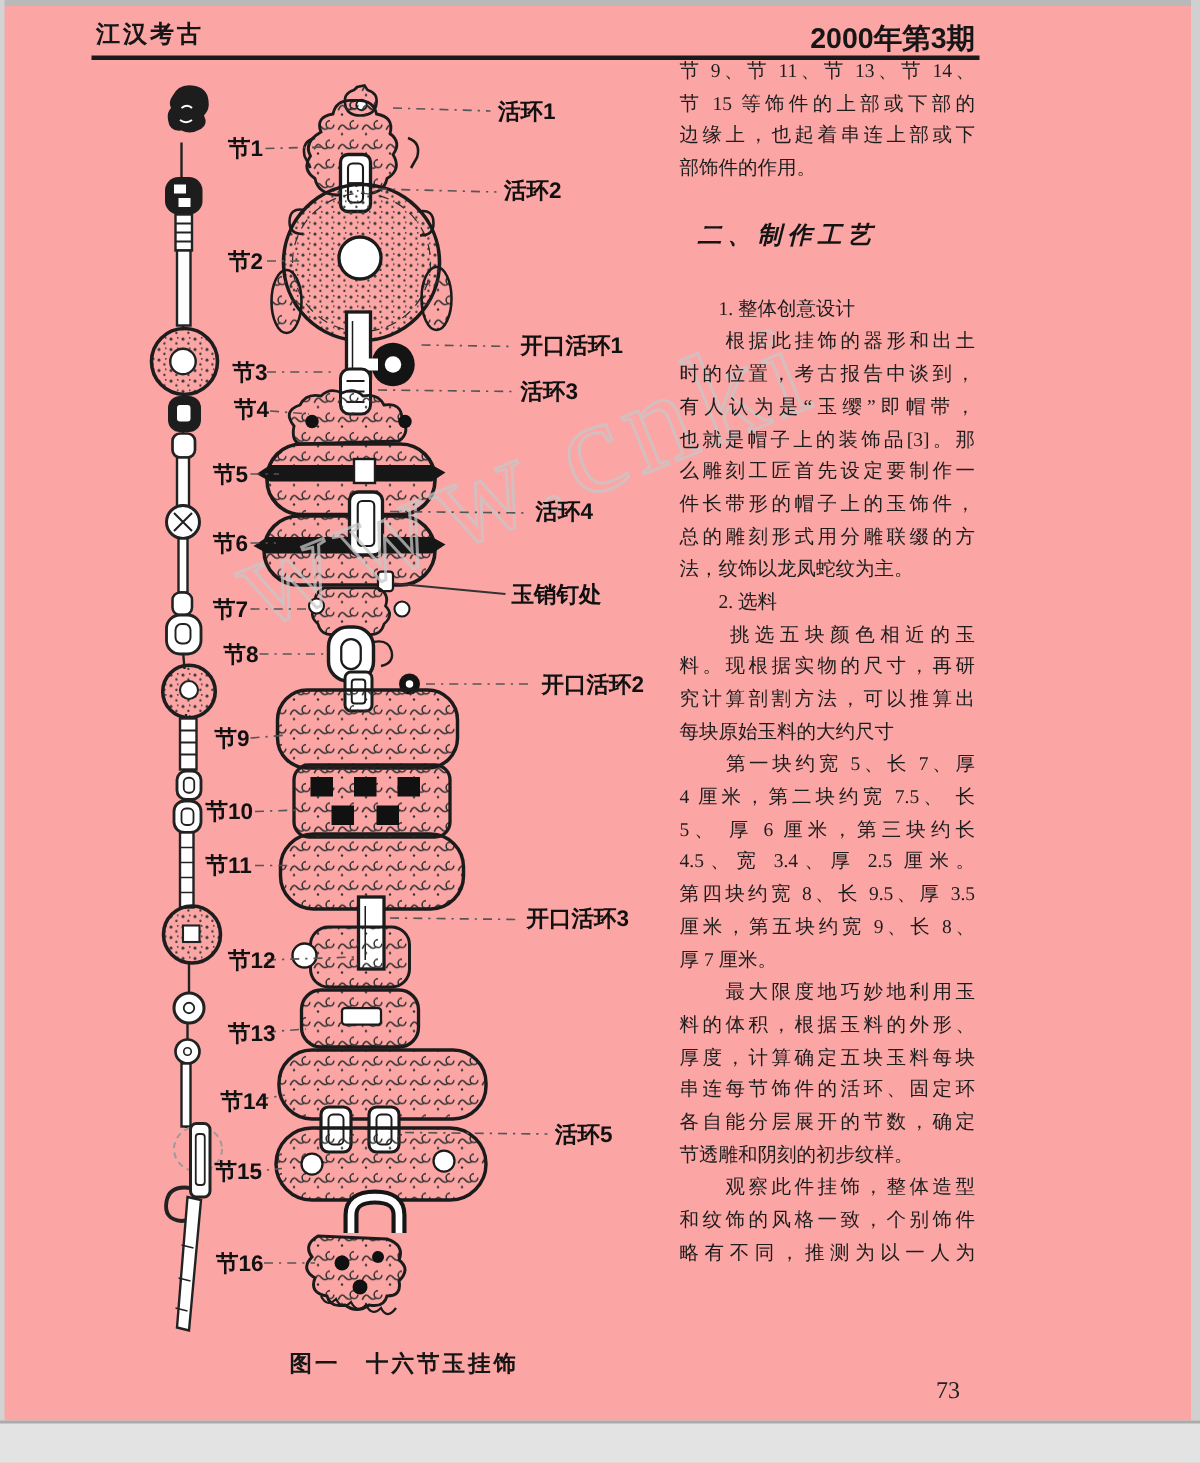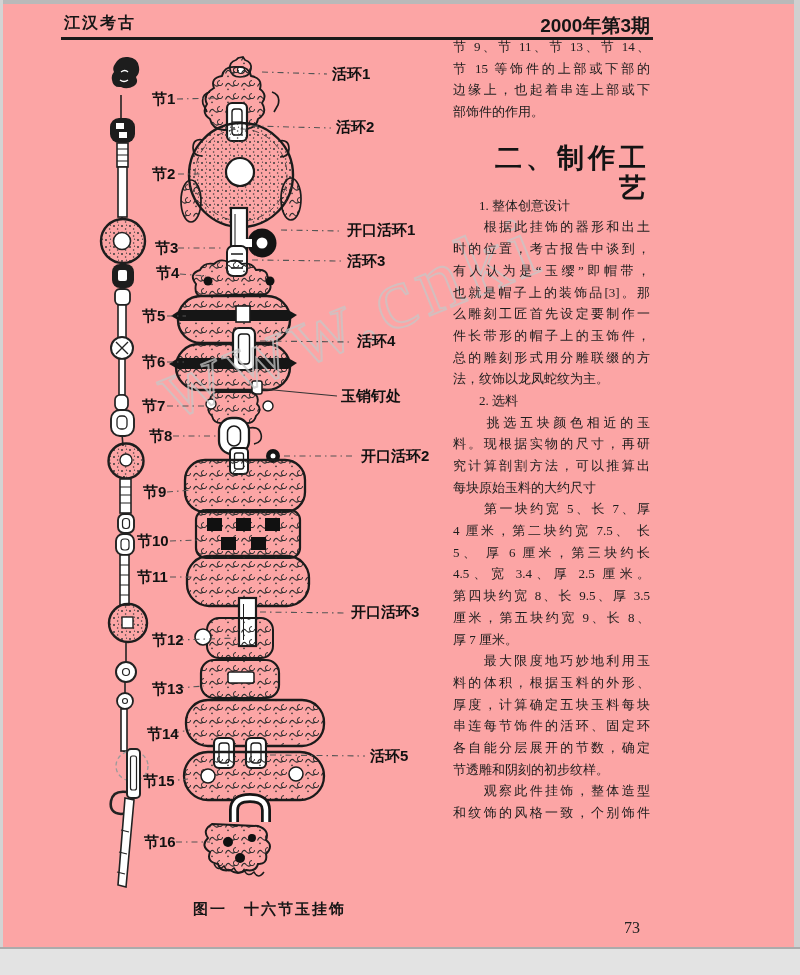--- a/index.html
+++ b/index.html
@@ -13,23 +13,23 @@
   .edge-bottom{position:absolute;left:0;top:947px;width:800px;height:28px;background:#e3e3e3;border-top:2px solid #ababab;}
   
   .hdr-journal{position:absolute;left:64px;top:13px;font-size:16px;font-weight:bold;color:#161616;letter-spacing:2px;}
   .hdr-issue{position:absolute;left:530px;top:13px;width:120px;text-align:right;font-size:19px;font-weight:bold;color:#161616;}
   .hdr-rule{position:absolute;left:61px;top:37px;width:592px;height:3px;background:#1a1a1a;}
   
   .col{position:absolute;left:453px;top:36px;width:197px;color:#1d1d1d;
        font-family:"Liberation Serif", serif;}
   .ln{font-size:13px;line-height:21.7px;height:21.7px;white-space:pre-wrap;}
   .ln.j{text-align:justify;text-align-last:justify;}
-  .sec-head{font-size:27px;font-weight:bold;letter-spacing:4px;text-align:right;
+  .sec-head{font-size:16px;font-weight:bold;letter-spacing:4px;text-align:left;
             padding-left:12px;margin-top:20px;margin-bottom:22px;height:30px;line-height:30px;
-            font-family:"Liberation Sans", sans-serif;color:#141414;}
+            font-family:"Liberation Sans", sans-serif;color:#141414;font-style:italic;}
   
   .fig-caption{position:absolute;left:193px;top:900px;font-size:15px;font-weight:bold;
                letter-spacing:2px;color:#161616;text-align:center;}
   .page-num{position:absolute;left:624px;top:919px;font-size:16px;color:#222;
             font-family:"Liberation Serif", serif;}
   
   svg.fig{position:absolute;left:0;top:0;}
   .lbl{font-family:"Liberation Sans", sans-serif;font-size:15px;font-weight:600;fill:#111;}
   .leader{stroke:#555;stroke-width:1.1;fill:none;stroke-dasharray:6 4 1.5 4;}
   .leader-solid{stroke:#333;stroke-width:1.2;fill:none;}
@@ -280,16 +280,17 @@
     <div class="ln j">厘米，第五块约宽 9、长 8、</div>
     <div class="ln">厚 7 厘米。</div>
     <div class="ln j">　　最大限度地巧妙地利用玉</div>
     <div class="ln j">料的体积，根据玉料的外形、</div>
     <div class="ln j">厚度，计算确定五块玉料每块</div>
     <div class="ln j">串连每节饰件的活环、固定环</div>
     <div class="ln j">各自能分层展开的节数，确定</div>
     <div class="ln">节透雕和阴刻的初步纹样。</div>
     <div class="ln j">　　观察此件挂饰，整体造型</div>
     <div class="ln j">和纹饰的风格一致，个别饰件</div>
+    <div class="ln j">略有不同，推测为以一人为</div>
   </div>
 
   <div class="page-num">73</div>
 </div>
 
 </body></html>

